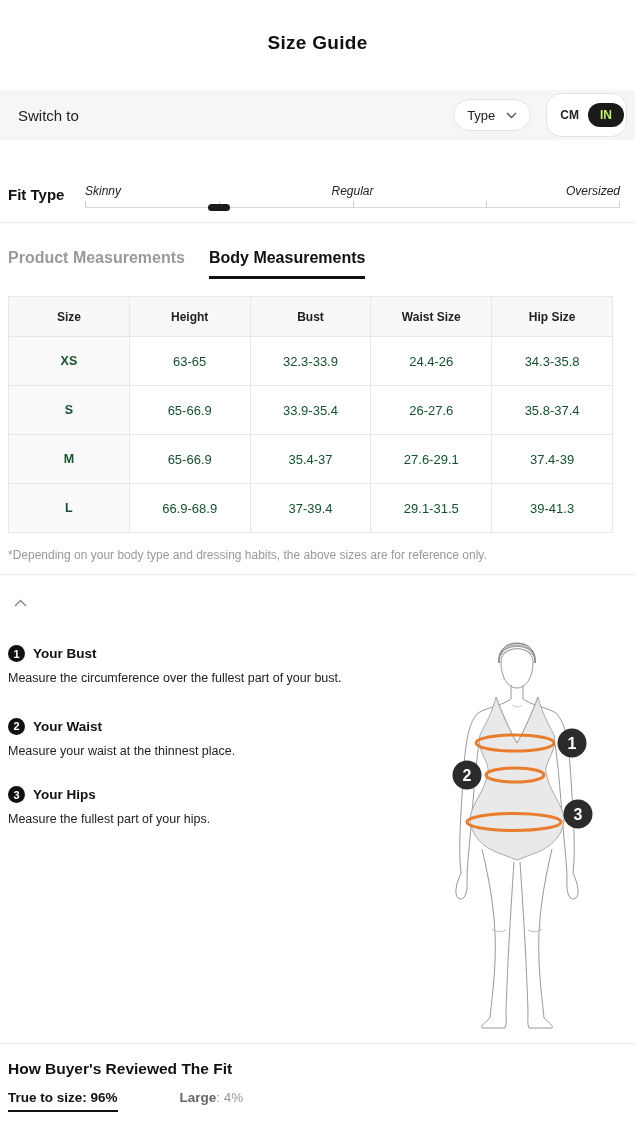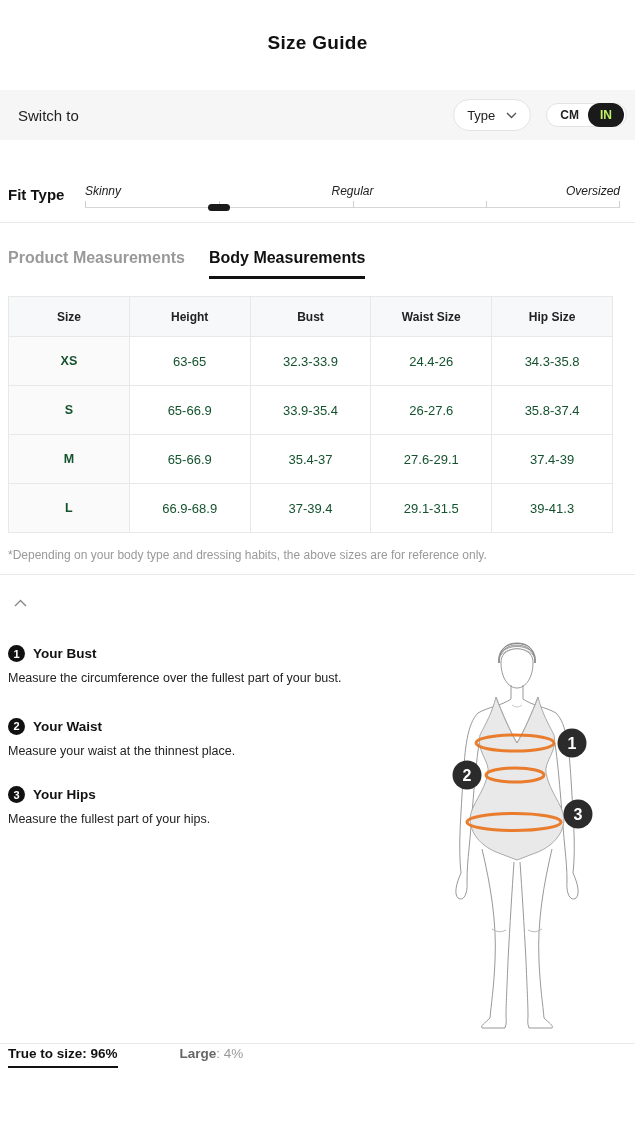--- a/index.html
+++ b/index.html
@@ -7,21 +7,21 @@
     width:635px;height:1129px;background:#fff;
     font-family:"Liberation Sans", sans-serif;color:#222;
     overflow:hidden;position:relative;
   }
   
   .page-title{padding-top:32px;text-align:center;font-size:19px;font-weight:bold;color:#111;letter-spacing:.3px;height:21px;}
   
   .switch-bar{margin-top:37px;height:50px;background:#f6f6f6;display:flex;align-items:center;box-sizing:border-box;padding:0 8px 0 18px;}
   .switch-label{flex:1;font-size:15px;color:#222;}
   .type-btn{height:30px;background:#fff;border:1px solid #e3e3e3;border-radius:16px;display:flex;align-items:center;gap:11px;padding:0 13px;font-size:13px;color:#222;cursor:pointer;margin-right:15px;}
-  .unit-toggle{height:24px;background:#fff;border:1px solid #e3e3e3;border-radius:15px;display:flex;align-items:center;padding:2px;box-sizing:border-box;cursor:pointer;}
+  .unit-toggle{height:44px;background:#fff;border:1px solid #e3e3e3;border-radius:15px;display:flex;align-items:center;padding:2px;box-sizing:border-box;cursor:pointer;}
   .unit-cm{padding:0 9px 0 11px;font-size:12px;font-weight:bold;color:#222;}
   .unit-in{background:#1a1a1a;color:#bef264;border-radius:12px;padding:5px 12px;font-size:12px;font-weight:bold;}
   
   .fit-row{position:relative;height:82px;border-bottom:1px solid #e9e9e9;}
   .fit-label{position:absolute;left:8px;top:46px;font-size:15px;font-weight:bold;color:#111;}
   .slider{position:absolute;left:85px;right:15px;top:44px;height:32px;font-style:italic;}
   .slider-opt{position:absolute;top:0;font-size:12px;color:#222;}
   .opt-0{left:0;}
   .opt-1{left:50%;transform:translateX(-50%);}
   .opt-2{right:0;}
@@ -50,21 +50,21 @@
   .collapse-btn{width:24px;height:24px;display:flex;align-items:center;justify-content:center;cursor:pointer;background:none;border:none;padding:0;}
   .measure-item{width:368px;}
   .mi-1{margin-top:30px;} .mi-2{margin-top:30px;} .mi-3{margin-top:26px;}
   .mi-head{display:flex;align-items:center;gap:8px;font-size:13.5px;font-weight:bold;color:#111;}
   .num-badge{width:17px;height:17px;border-radius:50%;background:#111;color:#fff;font-size:11px;font-weight:bold;display:flex;align-items:center;justify-content:center;flex:0 0 17px;}
   .mi-desc{margin-top:8px;font-size:12.5px;color:#222;line-height:1.4;width:350px;}
   .figure-wrap{position:absolute;top:46px;right:0;width:235px;height:415px;}
   
   .review-section{padding:0 8px;}
   .review-title{margin-top:16px;font-size:15.5px;font-weight:bold;color:#111;}
-  .fit-stats{margin-top:2px;display:flex;align-items:baseline;}
+  .fit-stats{margin-top:12px;display:flex;align-items:baseline;}
   .stat-selected{font-size:13.5px;font-weight:bold;color:#111;border-bottom:2px solid #111;padding-bottom:5px;cursor:pointer;}
   .stat-other{margin-left:62px;font-size:13.5px;color:#999;cursor:pointer;}
   .stat-other .stat-label{color:#666;font-weight:bold;}
 </style>
 </head>
 <body>
 
 <div class="page-title">Size Guide</div>
 
 <div class="switch-bar">
@@ -232,20 +232,21 @@
         <circle cx="178" cy="193" r="14.5" fill="#2b2b2b"></circle>
         <text x="178" y="199" text-anchor="middle" font-size="16" font-weight="bold" fill="#fff" font-family="Liberation Sans, sans-serif">3</text>
       </g>
     </svg>
   </div>
 </div>
 
 <hr class="divider" style="margin-top:0;">
 
 <div class="review-section">
+  <div class="review-title">How Buyer's Reviewed The Fit</div>
   <div class="fit-stats">
     <span class="stat-selected">
       <span>True to size</span><span>:&nbsp;</span><span>96%</span>
     </span>
     <span class="stat-other">
       <span class="stat-label">Large</span><span>:&nbsp;</span><span>4%</span>
     </span>
   </div>
 
 </div>

